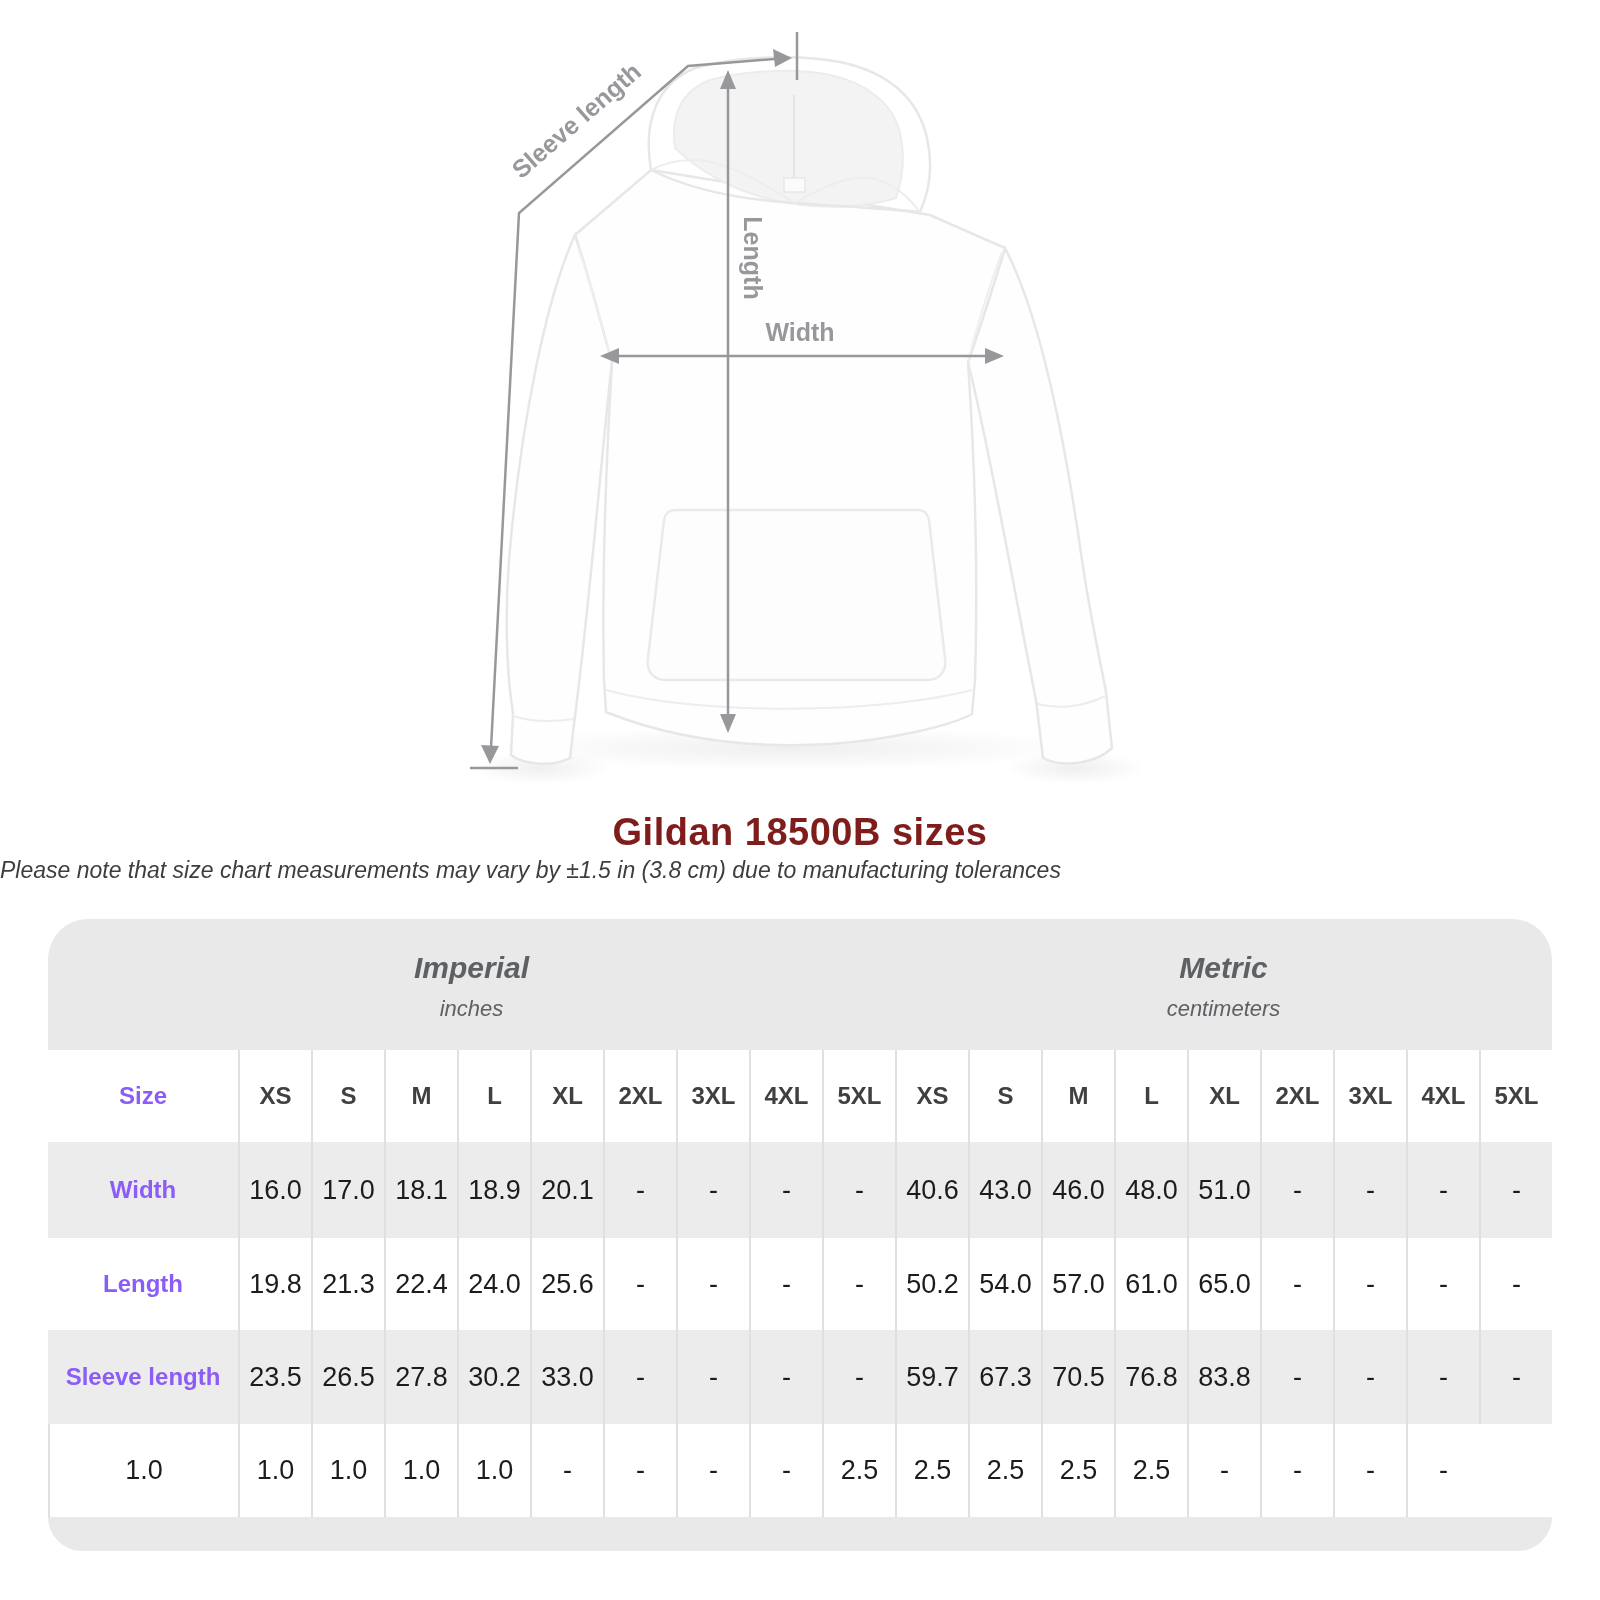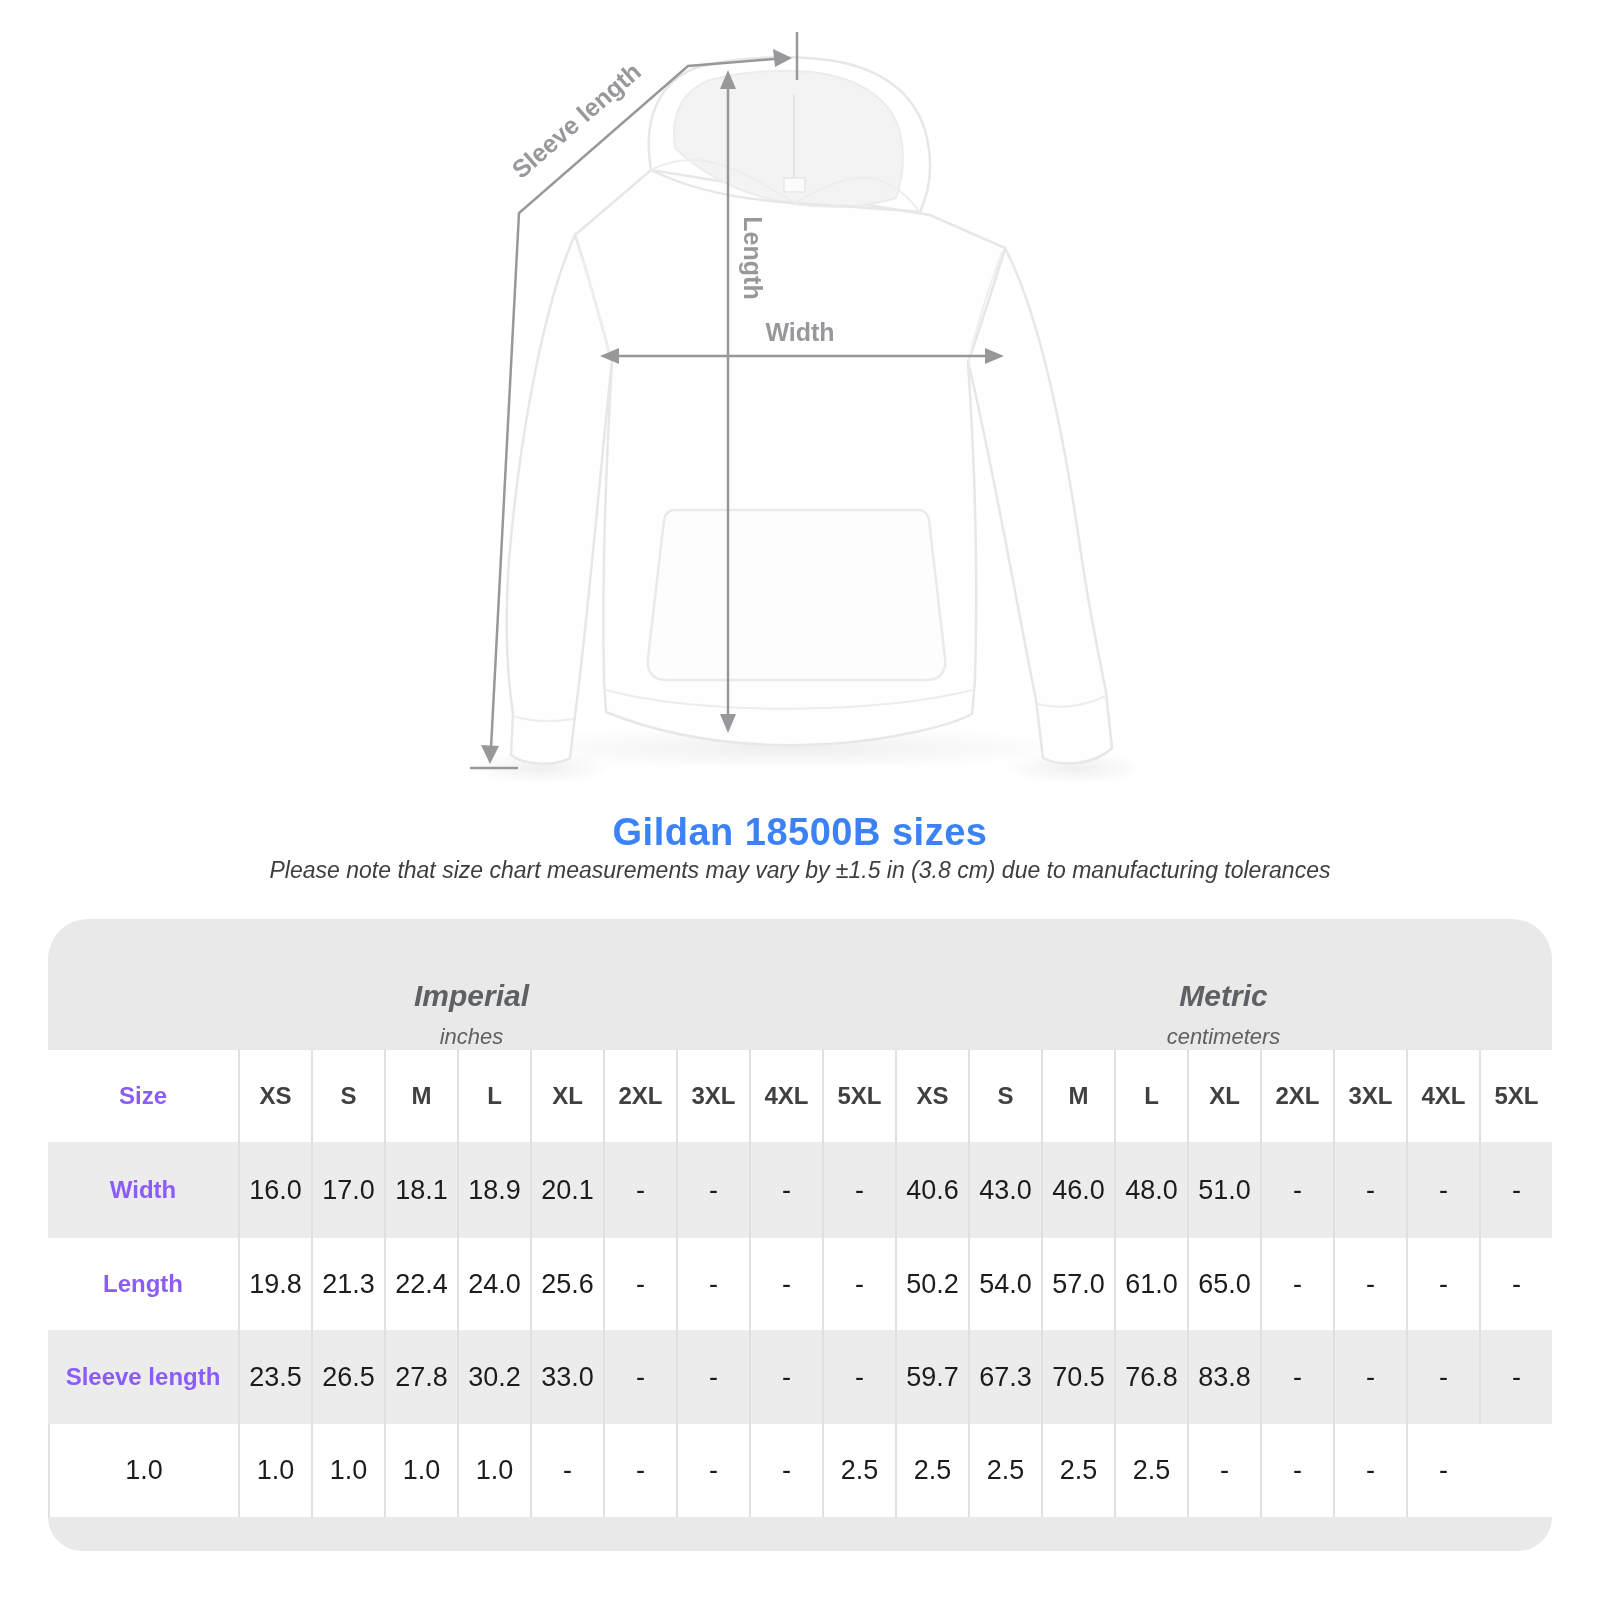--- a/index.html
+++ b/index.html
@@ -2,29 +2,29 @@
 <html><head>
 <meta charset="utf-8">
 <style>
   html,body{margin:0;padding:0;background:#ffffff;}
   .page{position:relative;width:1600px;height:1600px;background:#ffffff;overflow:hidden;
         font-family:"Liberation Sans", sans-serif;}
   
   .diagram{position:absolute;left:0;top:0;width:1600px;height:800px;}
   
   .title{position:absolute;top:811px;left:0;width:1600px;text-align:center;
-         font-size:38px;font-weight:bold;color:#3b82f6;letter-spacing:.5px;}
-  .subtitle{position:absolute;top:857px;left:0;width:1600px;text-align:center;
+         font-size:38px;font-weight:bold;color:#7f1d1d;letter-spacing:.5px;}
+  .subtitle{position:absolute;top:857px;left:0;width:1600px;text-align:left;
          font-style:italic;font-size:23px;color:#3e3e3e;}
   
   .size-table{position:absolute;left:48px;top:919px;width:1504px;
       display:grid;grid-template-columns:190px repeat(18,1fr);
       grid-template-rows:131px 92px 96px 92px 94px 93px 34px;}
   .band{background:#e9e9e9;display:flex;flex-direction:column;align-items:center;
-        justify-content:flex-end;gap:11px;padding-top:4px;}
+        justify-content:center;gap:11px;padding-top:4px;}
   .band-left{grid-column:1/11;border-radius:40px 0 0 0;}
   .band-right{grid-column:11/20;border-radius:0 40px 0 0;}
   .band-name{font-size:30px;font-weight:bold;font-style:italic;color:#5d6165;}
   .band-unit{font-size:22px;font-style:italic;color:#5d6165;}
   .cell{display:flex;align-items:center;justify-content:center;}
   .label-cell{font-size:24px;font-weight:bold;color:#8b5cf6;}
   .head{font-size:24px;font-weight:bold;color:#404040;}
   .val{font-size:27px;color:#1c1c1e;}
   .vline{border-left:2px solid #e0e0e0;}
   .gray{background:#ececec;}

